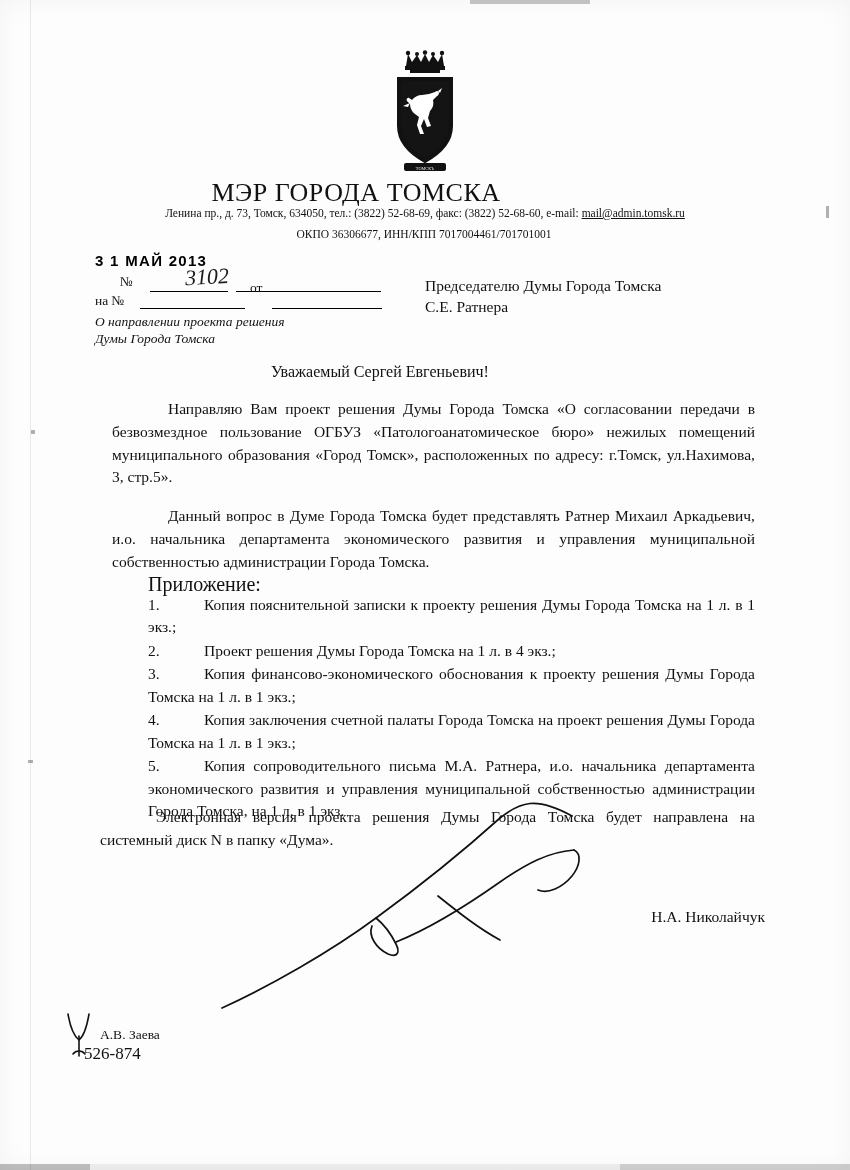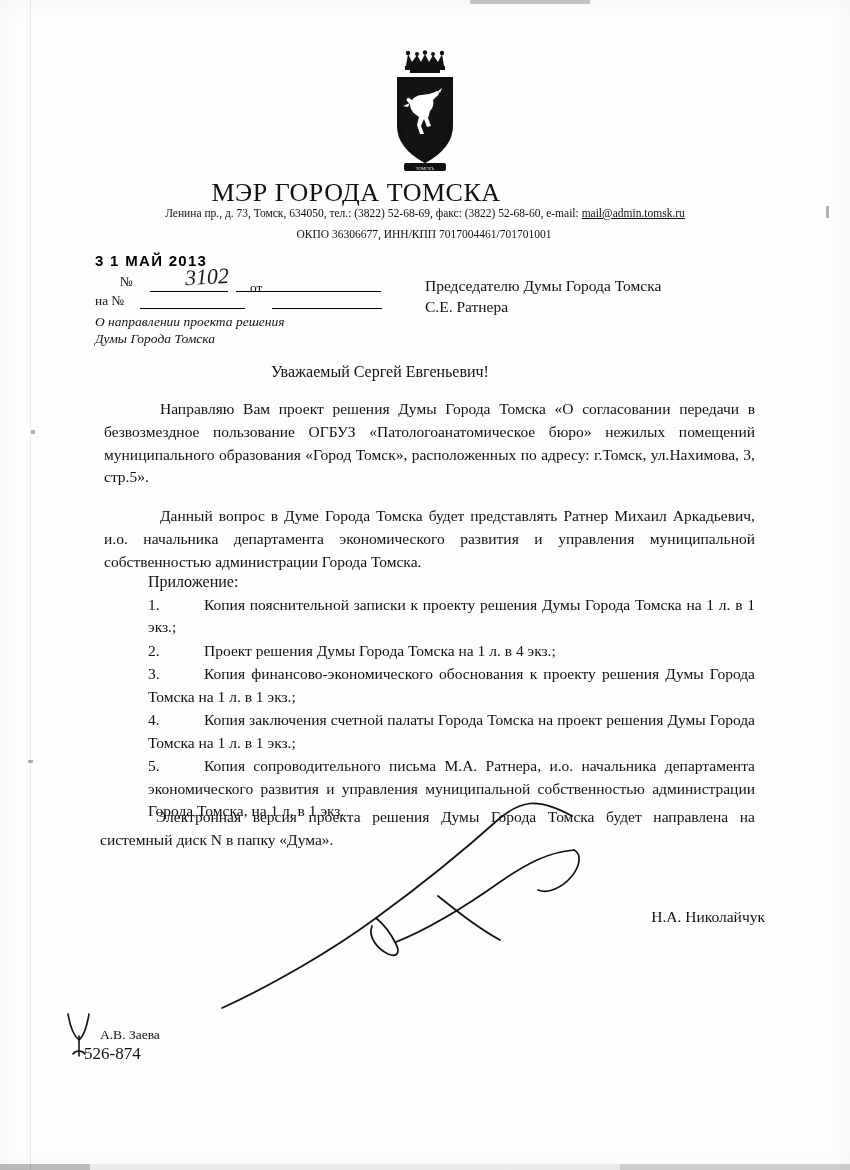--- a/index.html
+++ b/index.html
@@ -183,29 +183,29 @@
   .body-text {
     position: absolute;
     left: 100px;
     top: 398px;
     width: 655px;
     font-size: 15.5px;
     line-height: 1.47;
     text-align: justify;
   }
   .body-text p {
-    margin: 0 0 16px 4px;
+    margin: 0 0 16px 12px;
     text-indent: 56px;
   }
 
   .attach-head {
     position: absolute;
     left: 148px;
     top: 573px;
-    font-size: 16px;
+    font-size: 20px;
   }
   .attach-list {
     position: absolute;
     left: 148px;
     top: 594px;
     width: 607px;
     font-size: 15.5px;
     line-height: 1.45;
   }
   .attach-item {

